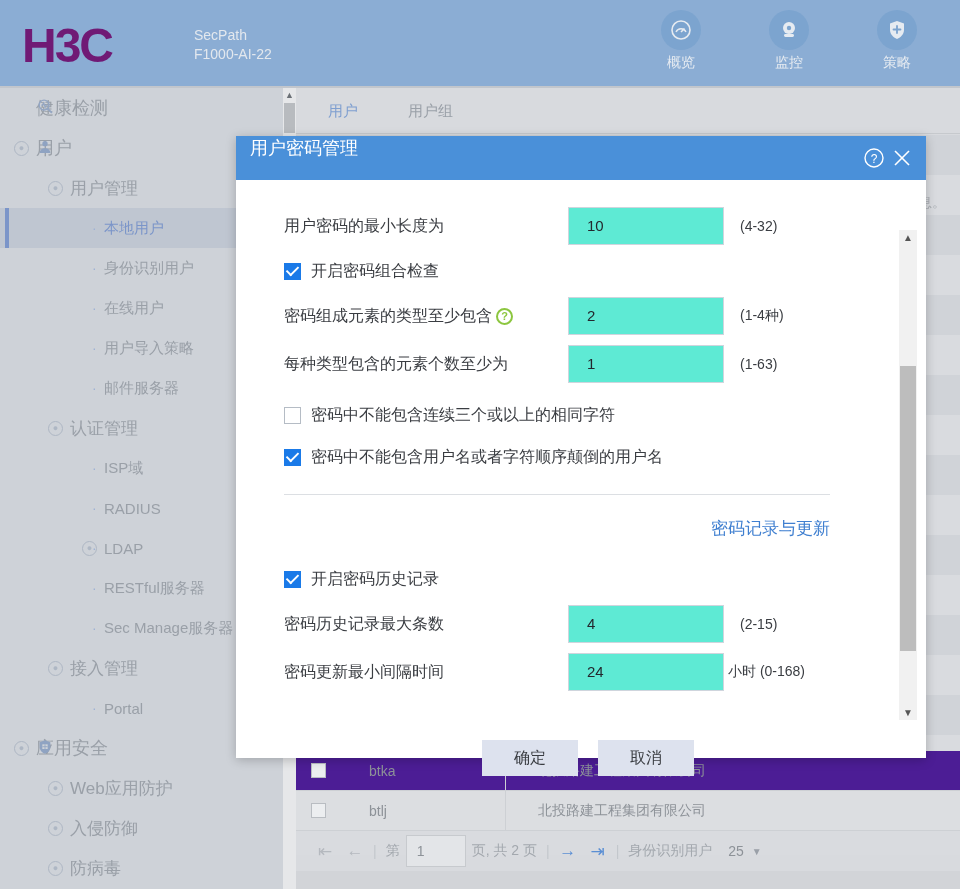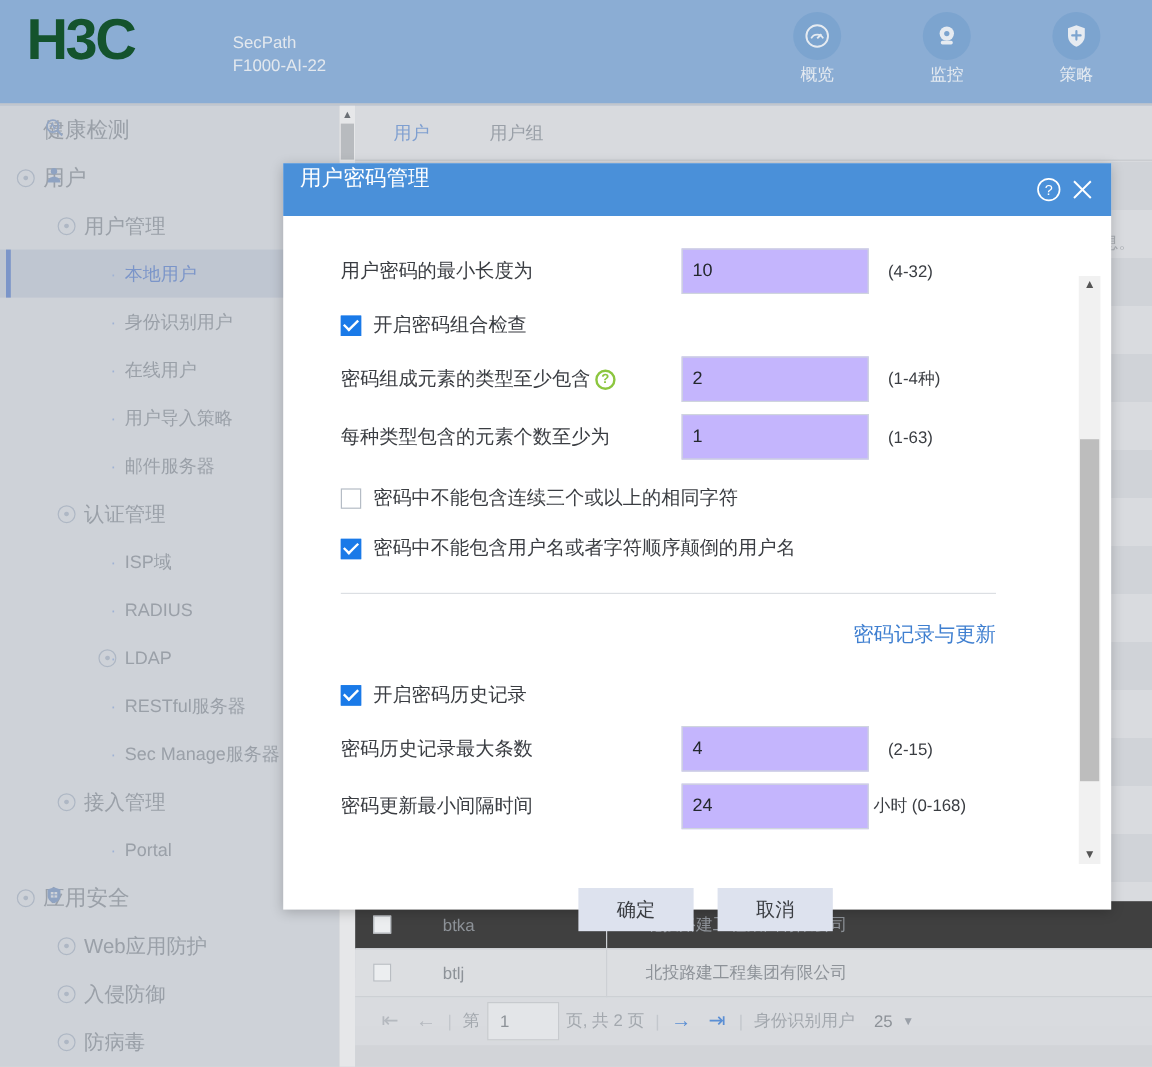--- a/index.html
+++ b/index.html
@@ -11,23 +11,23 @@
   }
   #app { position: relative; width: 960px; height: 889px; }
 
   
   .header {
     position: absolute; left: 0; top: 0; width: 960px; height: 88px;
     background: #8badd4;
     border-bottom: 2px solid #c2c6cc;
   }
   .logo {
-    position: absolute; left: 22px; top: 6px;
+    position: absolute; left: 22px; top: 18px;
     font-size: 48px; font-weight: bold; letter-spacing: -2px;
-    color: #14532d; font-family: "Liberation Sans", sans-serif;
+    color: #701a75; font-family: "Liberation Sans", sans-serif;
   }
   .product {
     position: absolute; left: 194px; top: 26px;
     color: #e3e8ee; font-size: 14px; line-height: 19px;
   }
   .navgroup { position: absolute; right: 30px; top: 10px; display: flex; gap: 42px; }
   .navitem { width: 66px; text-align: center; cursor: pointer; }
   .navcircle {
     width: 40px; height: 40px; border-radius: 50%;
     background: #7ca4cf; margin: 0 auto 4px auto;
@@ -98,21 +98,21 @@
   .bg-row { height: 40px; }
   .bg-row.odd { background: #d0d3d8; }
   .bg-row.even { background: #d9dbdf; }
 
   .table-rows { position: absolute; left: 0; bottom: 58px; width: 664px; }
   .trow {
     height: 40px; display: flex; align-items: center;
     font-size: 14px; color: #8d9298;
     border-bottom: 1px solid #cdd0d4;
   }
-  .trow.shaded { background: #404040; text-align: center; }
+  .trow.shaded { background: #4c1d95; text-align: center; }
   .trow.plain { background: #dcdee1; }
   .tcell-cb { width: 45px; display: flex; justify-content: center; }
   .cbox {
     width: 15px; height: 15px; background: #eceef0; border: 1px solid #b9bdc2;
   }
   .tcell-name { width: 165px; padding-left: 28px; border-right: 1px solid #cdd0d4; height: 40px; display: flex; align-items: center; }
   .tcell-desc { padding-left: 32px; }
 
   .pager {
     position: absolute; left: 0; bottom: 18px; width: 664px; height: 40px;
@@ -159,22 +159,22 @@
   .dlg-scroll .arw.bot { bottom: 2px; }
   .dlg-scroll .thumb {
     position: absolute; left: 1px; top: 136px; width: 16px; height: 285px;
     background: #bdbdbd;
   }
 
   .form { position: absolute; left: 0; top: 0; width: 656px; padding: 22px 0 0 48px; }
   .row { display: flex; align-items: center; height: 48px; }
   .lbl { font-size: 16px; color: #3a3d42; width: 245px; }
   .field {
-    width: 156px; height: 38px; border: 1px solid #cfd5dd; background: #c4b5fd;
-    font-size: 15px; color: #24282e; padding-left: 8px; line-height: 36px;
+    width: 156px; height: 38px; border: 1px solid #cfd5dd; background: #5eead4;
+    font-size: 15px; color: #24282e; padding-left: 18px; line-height: 36px;
     margin-left: 39px;
   }
   .hint { font-size: 14px; color: #3a3d42; margin-left: 16px; white-space: nowrap; }
   .hint.tight { margin-left: 4px; }
   .help-icon {
     display: inline-flex; align-items: center; justify-content: center;
     width: 17px; height: 17px; border-radius: 50%; border: 2px solid #8cc63f;
     color: #8cc63f; font-size: 11px; font-weight: bold; margin-left: 4px;
     vertical-align: middle;
   }

